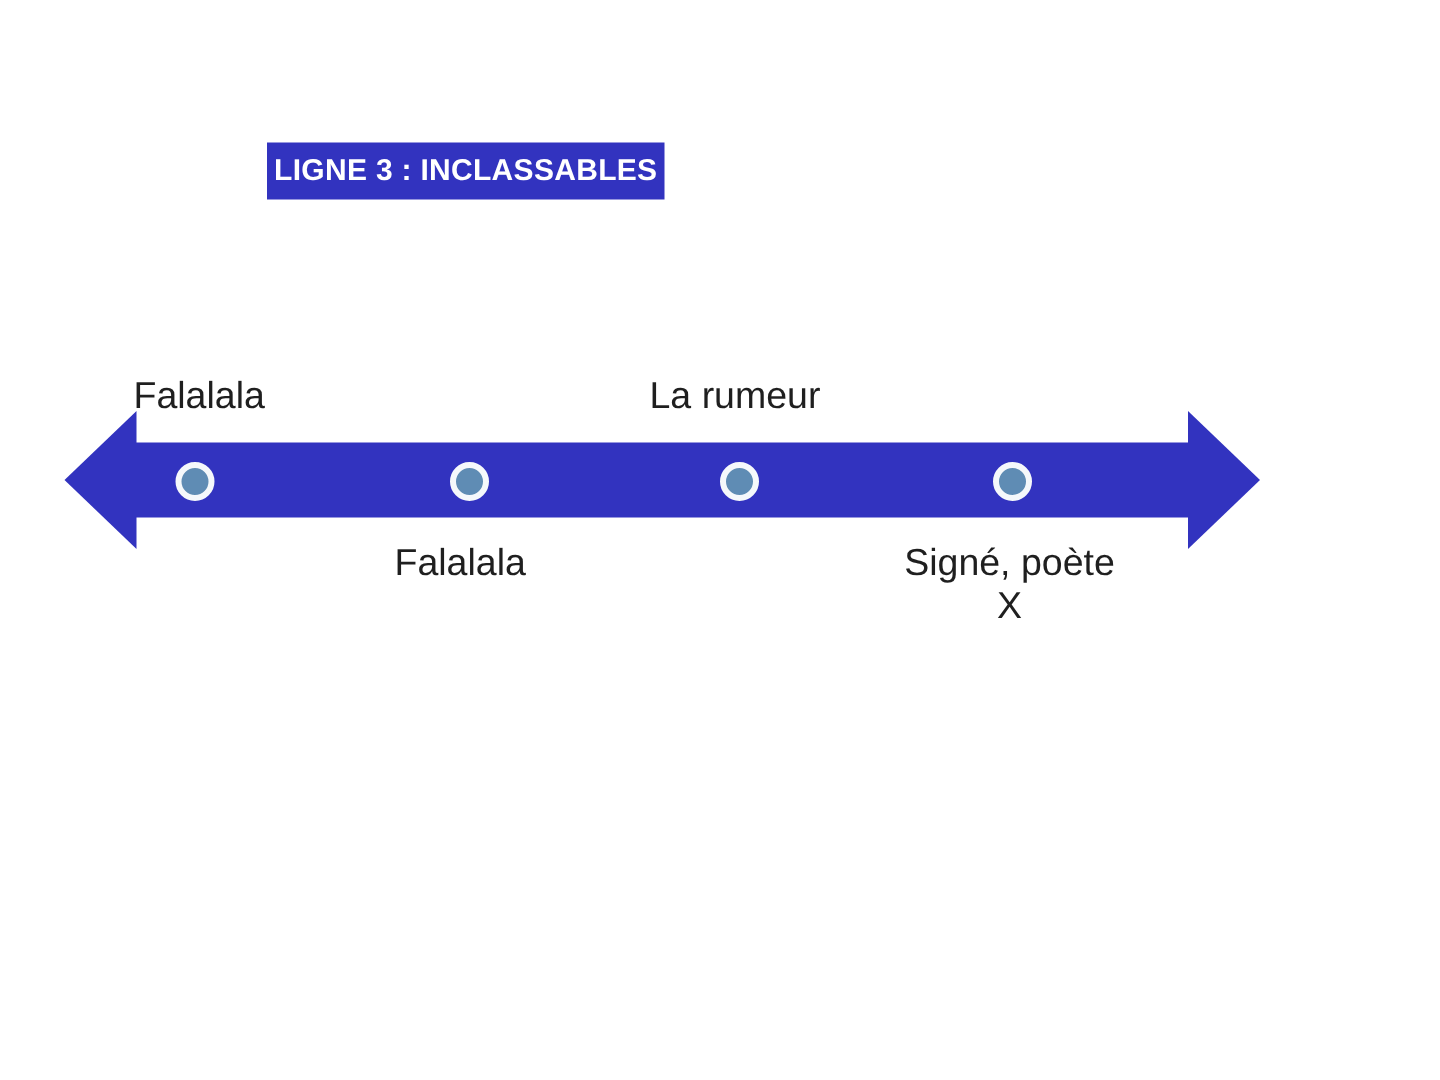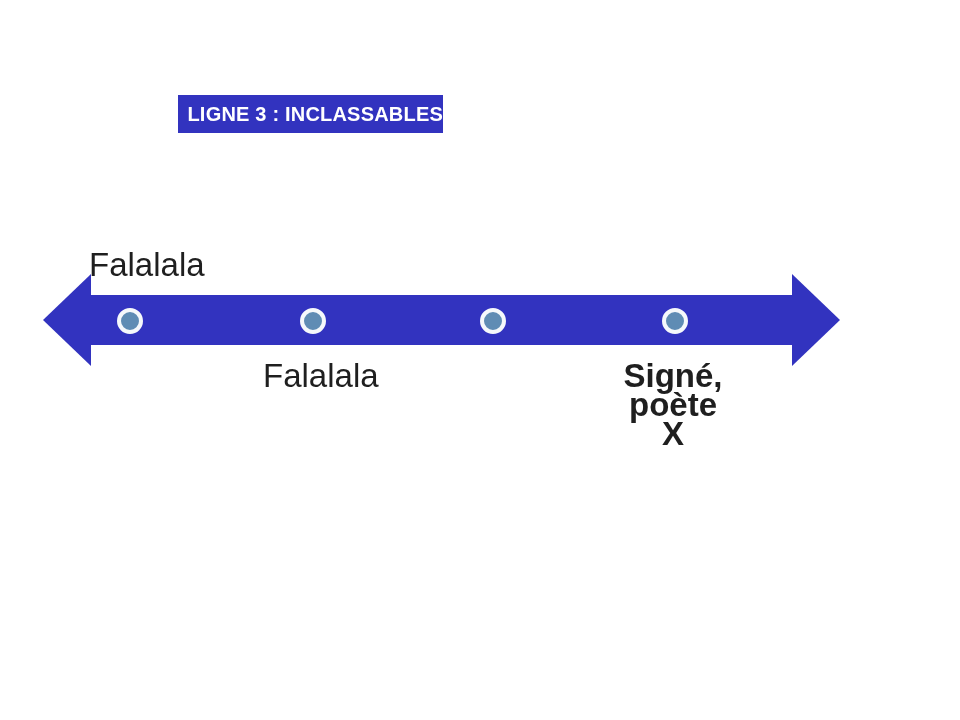--- a/index.html
+++ b/index.html
@@ -19,21 +19,21 @@
   
   .title-box {
     position: absolute;
     left: 178px;
     top: 95px;
     width: 265px;
     height: 38px;
     background: var(--title-blue, #3233BF);
     display: flex;
     align-items: center;
-    justify-content: flex-end;
+    justify-content: center;
   }
   .title-box .title-text {
     color: var(--title-text, #ffffff);
     font-size: 20px;
     font-weight: bold;
     letter-spacing: 0.2px;
     white-space: nowrap;
   }
 
   
@@ -75,47 +75,48 @@
   }
   .marker.m1 { left: 117px; }
   .marker.m2 { left: 300px; }
   .marker.m3 { left: 480px; }
   .marker.m4 { left: 662px; }
 
   
   .tl-label {
     position: absolute;
     color: var(--label-text, #1F1F1F);
-    font-size: 33px;
+    font-size: 25px;
     line-height: 29px;
     white-space: nowrap;
   }
   .lbl-falalala { left: 89px;  top: 250px; }
   .lbl-la-rumeur { left: 433px; top: 250px; }
   .lbl-ogresse  { left: 263px; top: 361px; }
   .lbl-signe-poete {
     left: 592px;
     top: 361px;
     width: 162px;
     text-align: center;
     white-space: normal;
   }
-  .lbl-signe-poete .line { display: block; font-weight: bold; }
+  .lbl-signe-poete .line { display: block; }
 </style>
 </head>
 <body>
 
 <div class="slide">
 
   <div class="title-box">
     <span class="title-text">LIGNE 3 : INCLASSABLES</span>
   </div>
 
   <div class="tl-label lbl-falalala">Falalala</div>
 
+  <div class="tl-label lbl-la-rumeur">La rumeur</div>
 
   <div class="arrow-head left"></div>
 
   <div class="arrow-body"></div>
 
   <div class="arrow-head right"></div>
 
   <div class="marker m1"></div>
   <div class="marker m2"></div>
   <div class="marker m3"></div>

